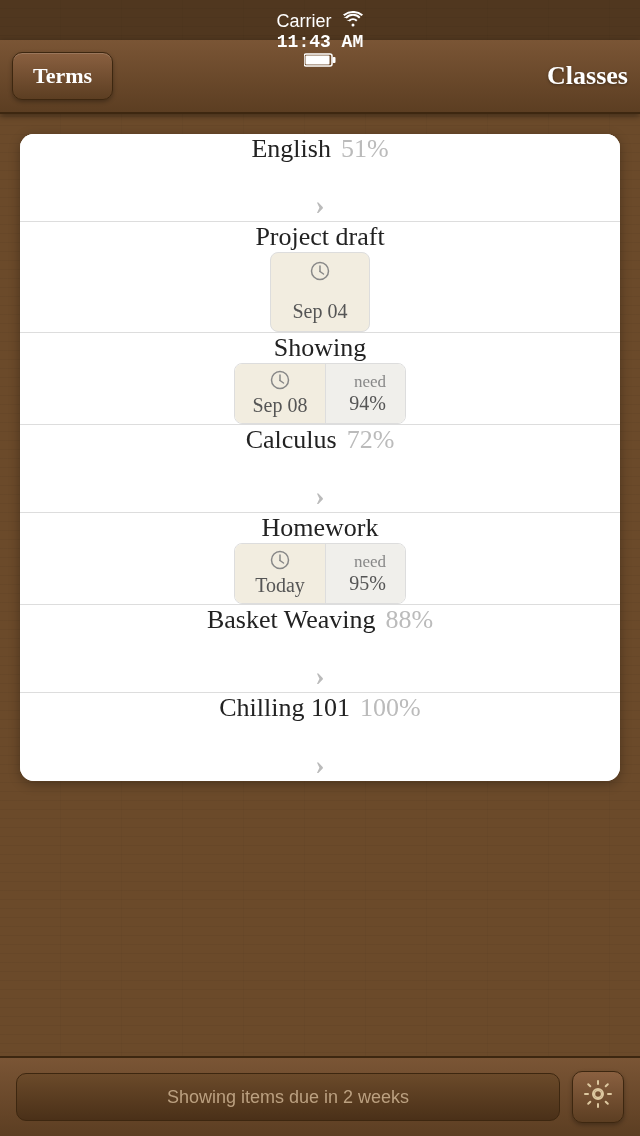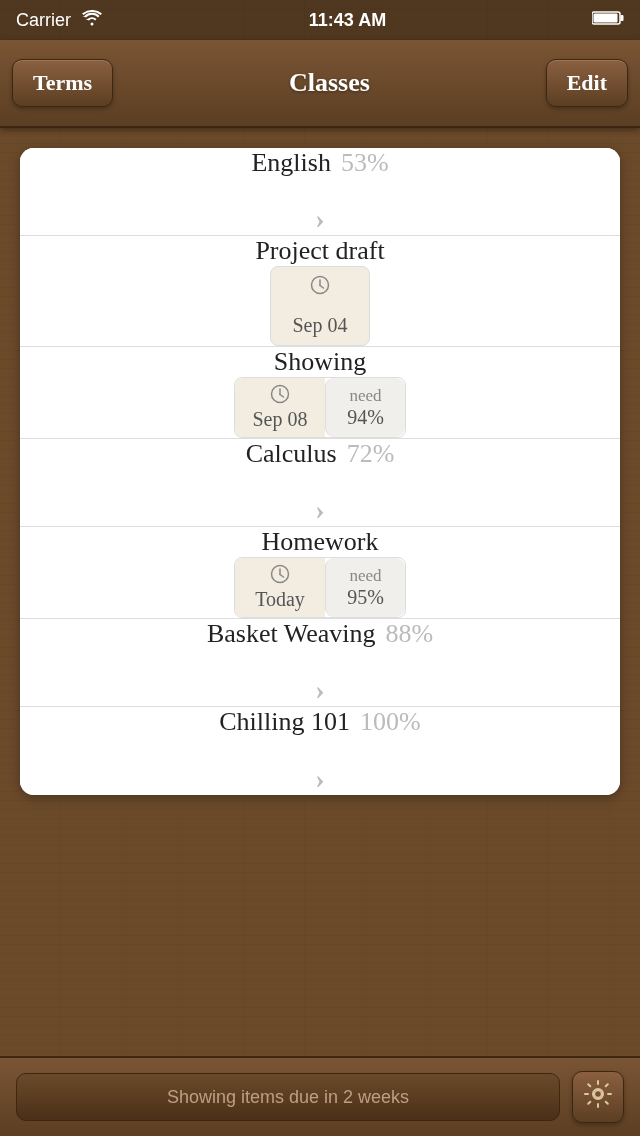--- a/index.html
+++ b/index.html
@@ -35,42 +35,44 @@
       height: 40px;
       background: rgba(0,0,0,0.25);
       display: flex;
       align-items: center;
       justify-content: space-between;
       padding: 11px 16px;
       color: white;
       font-family: -apple-system, Helvetica, Arial, sans-serif;
       font-size: 18px;
       font-weight: 500;
+      flex-direction: column;
     }
 
     .status-bar-left {
       display: flex;
       align-items: center;
       gap: 10px;
     }
 
     .status-bar-center {
       font-weight: 600;
+      font-family: Liberation Mono, monospace;
     }
 
     .status-bar-right {
       display: flex;
       align-items: center;
       gap: 6px;
     }
 
     
     .navbar {
       width: 100%;
-      height: 88px;
+      height: 74px;
       background: linear-gradient(180deg, #7a5535 0%, #5c3e22 100%);
       border-bottom: 2px solid #3d2710;
       display: flex;
       align-items: center;
       justify-content: space-between;
       padding: 0 12px;
       box-shadow: 0 2px 6px rgba(0,0,0,0.4);
     }
 
     .nav-button {
@@ -190,27 +192,26 @@
       align-items: center;
       justify-content: center;
       background: #f2ede0;
       padding: 4px 14px;
       min-width: 90px;
     }
 
     .due-badge-right {
       display: flex;
       flex-direction: column;
-      align-items: center;
+      align-items: flex-end;
       justify-content: center;
       background: #f0efeb;
       padding: 8px 19px;
       min-width: 80px;
       border-left: 1px solid #ddd;
-      border-radius: 9px;
     }
 
     .need-label {
       font-family: Georgia, serif;
       font-size: 17px;
       color: #888;
     }
 
     .need-value {
       font-family: Georgia, serif;
@@ -289,30 +290,29 @@
         <rect x="1.5" y="3.5" width="24" height="9" rx="1" fill="white"></rect>
         <rect x="28.5" y="5" width="3" height="6" rx="1" fill="white"></rect>
       </svg>
     </span>
   </div>
 </div>
 
 <div class="navbar">
   <button class="nav-button">Terms</button>
   <span class="nav-title">Classes</span>
-  <button class="nav-button">Edit</button>
 </div>
 
 <div class="content">
   <div class="card">
 
     <div class="list-row">
       <div class="row-left">
         <span class="row-name">English</span>
-        <span class="row-percent">53%</span>
+        <span class="row-percent">51%</span>
       </div>
       <span class="chevron">›</span>
     </div>
 
     <div class="list-row">
       <div class="row-left">
         <span class="row-name">Project draft</span>
       </div>
       <div class="due-badge">
         <span class="due-badge-clock">

